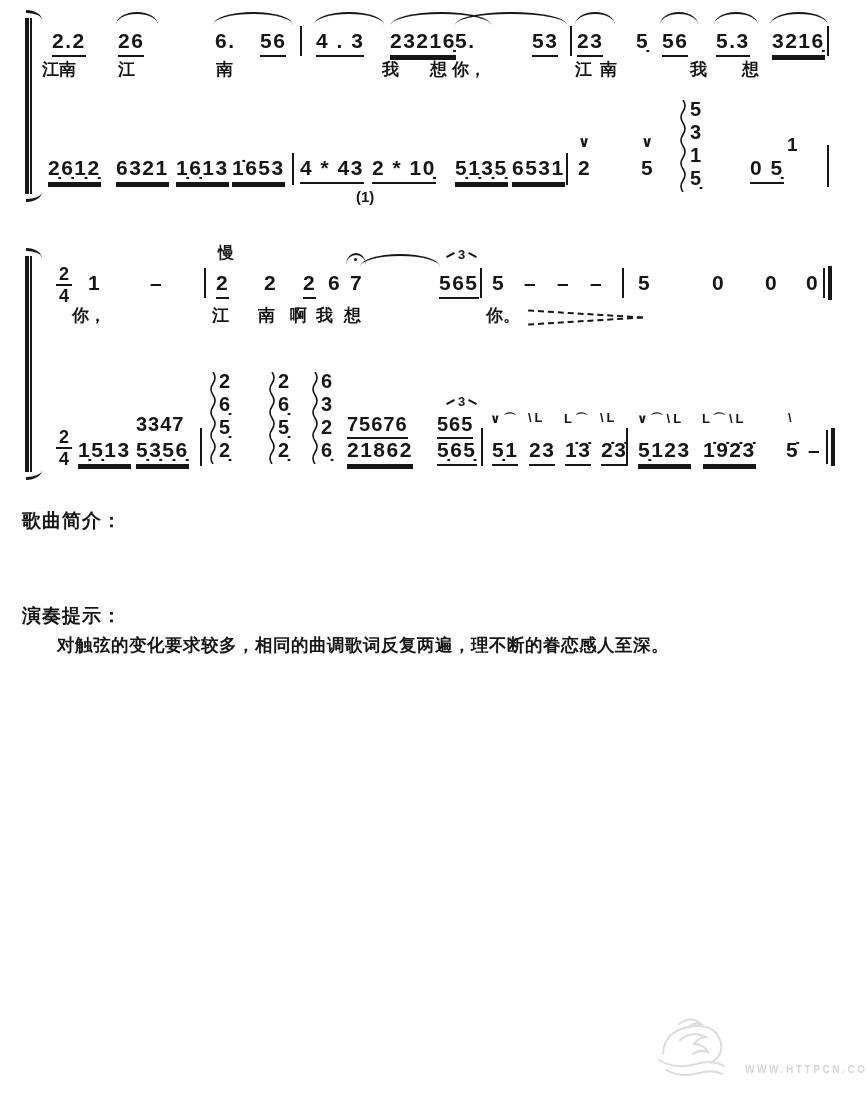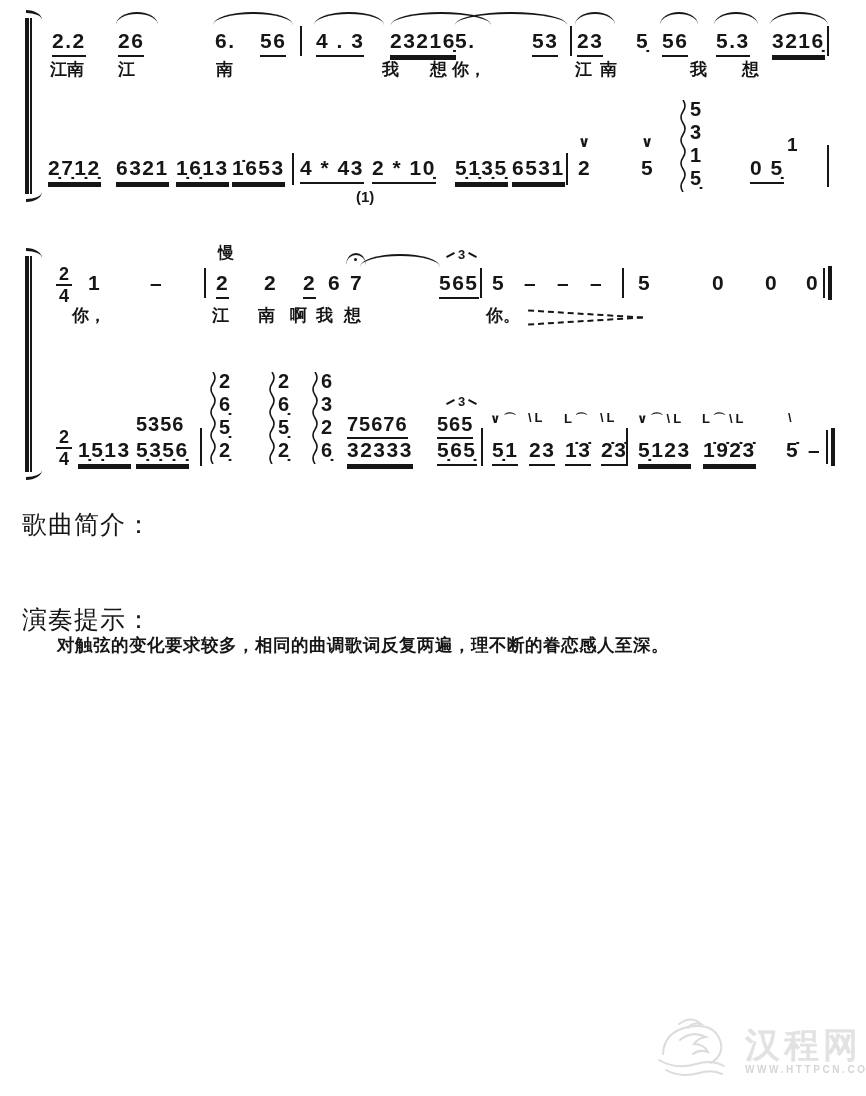--- a/index.html
+++ b/index.html
@@ -40,21 +40,21 @@
   .hairpin{position:absolute;width:115px;height:14px}
   .hairpin i{position:absolute;left:0;right:0;border-top:2px dashed currentColor;display:block}
   .hairpin .h1{top:2px;transform:rotate(3.5deg)}
   .hairpin .h2{top:9px;transform:rotate(-3.5deg)}
   .bracket{position:absolute;width:7px;
            background:linear-gradient(90deg,#161616 0 4px,#fff 4px 5px,#161616 5px 7px)}
   .bracket::before{content:"";position:absolute;left:1px;top:-8px;width:16px;height:10px;
                    border-top:3px solid #161616;border-top-right-radius:16px 10px}
   .bracket::after{content:"";position:absolute;left:1px;bottom:-8px;width:16px;height:10px;
                   border-bottom:3px solid #161616;border-bottom-right-radius:16px 10px}
-  .note-head{position:absolute;font-weight:400;font-size:25px;letter-spacing:1px}
+  .note-head{position:absolute;font-weight:700;font-size:19px;letter-spacing:1px}
   .note-body{position:absolute;font-size:17.5px;line-height:35px;text-indent:2em;
              font-weight:600;letter-spacing:.5px;
              font-family:"Liberation Serif","DejaVu Serif",serif}
   .wm{position:absolute;left:645px;top:1012px;width:218px;height:82px;color:#dedede}
   .wm-logo{position:absolute;left:0;top:0}
   .wm-brand{position:absolute;left:100px;top:10px;font-size:35px;font-weight:700;
             letter-spacing:4px;color:#e2e2e2;white-space:nowrap}
   .wm-url{position:absolute;left:100px;top:52px;font-size:10px;font-weight:700;
           letter-spacing:2.6px;color:#d6d6d6;white-space:nowrap}
 </style>
@@ -85,32 +85,32 @@
   <span class="ng" style="left:455px;top:28px">5.</span>
   <span class="ng u1" style="left:532px;top:28px">53</span>
   <div class="bar" style="left:570px;top:26px;height:30px"></div>
   <span class="ng u1" style="left:577px;top:28px">23</span>
   <span class="ng" style="left:636px;top:28px">5̣</span>
   <span class="ng u1" style="left:662px;top:28px">56</span>
   <span class="ng u1" style="left:716px;top:28px">5.3</span>
   <span class="ng u2" style="left:772px;top:28px">3216̣</span>
   <div class="bar" style="left:827px;top:26px;height:30px"></div>
 
-  <span class="lyr" style="left:50px;top:58px">江南</span>
+  <span class="lyr" style="left:42px;top:58px">江南</span>
   <span class="lyr" style="left:118px;top:58px">江</span>
   <span class="lyr" style="left:216px;top:58px">南</span>
   <span class="lyr" style="left:382px;top:58px">我</span>
   <span class="lyr" style="left:430px;top:58px">想</span>
   <span class="lyr" style="left:452px;top:58px">你，</span>
   <span class="lyr" style="left:575px;top:58px">江</span>
   <span class="lyr" style="left:600px;top:58px">南</span>
   <span class="lyr" style="left:690px;top:58px">我</span>
   <span class="lyr" style="left:742px;top:58px">想</span>
 
-  <span class="ng u2" style="left:48px;top:155px">2̣7̣1̣2̣</span>
+  <span class="ng u2" style="left:48px;top:155px">2̣6̣1̣2̣</span>
   <span class="ng u2" style="left:116px;top:155px">6321</span>
   <span class="ng u2" style="left:176px;top:155px">1̣6̣13</span>
   <span class="ng u2" style="left:232px;top:155px">1̇653</span>
   <div class="bar" style="left:292px;top:153px;height:32px"></div>
   <span class="ng u1" style="left:300px;top:155px">4 * 43</span>
   <span class="ng u1" style="left:372px;top:155px">2 * 10̣</span>
   <span class="poslbl" style="left:356px;top:188px">(1)</span>
   <span class="ng u2" style="left:455px;top:155px">5̣1̣3̣5̣</span>
   <span class="ng u2" style="left:512px;top:155px">6531</span>
   <div class="bar" style="left:566px;top:153px;height:32px"></div>
@@ -177,21 +177,21 @@
   <div class="hairpin" style="left:528px;top:311px">
       <i class="h1"></i>
       <i class="h2"></i>
     </div>
 
   <span class="ts" style="left:56px;top:428px">
     <span class="num">2</span>
     <span class="den">4</span>
   </span>
   <span class="ng u2" style="left:78px;top:437px">1̣5̣13</span>
-  <span class="ng sm" style="left:136px;top:412px">5356</span>
+  <span class="ng sm" style="left:136px;top:412px">3347</span>
   <span class="ng u2" style="left:136px;top:437px">5̣3̣5̣6̣</span>
   <div class="bar" style="left:200px;top:428px;height:38px"></div>
 
   <span class="wavy" style="left:209px;top:372px">
     <svg width="8" height="92" viewBox="0 0 8 92" fill="none" stroke="#161616" stroke-width="1.6">
       <path d="M4 0 q4 5.75 0 11.5 q-4 5.75 0 11.5 q4 5.75 0 11.5 q-4 5.75 0 11.5 q4 5.75 0 11.5 q-4 5.75 0 11.5 q4 5.75 0 11.5 q-4 5.75 0 11.5"></path>
     </svg>
   </span>
   <span class="chordstack" style="left:219px;top:370px">2
 6̣
@@ -210,21 +210,21 @@
     <svg width="8" height="92" viewBox="0 0 8 92" fill="none" stroke="#161616" stroke-width="1.6">
       <path d="M4 0 q4 5.75 0 11.5 q-4 5.75 0 11.5 q4 5.75 0 11.5 q-4 5.75 0 11.5 q4 5.75 0 11.5 q-4 5.75 0 11.5 q4 5.75 0 11.5 q-4 5.75 0 11.5"></path>
     </svg>
   </span>
   <span class="chordstack" style="left:321px;top:370px">6
 3
 2
 6̣</span>
 
   <span class="ng sm u1" style="left:347px;top:412px">75676</span>
-  <span class="ng u2" style="left:347px;top:437px">32333</span>
+  <span class="ng u2" style="left:347px;top:437px">21862</span>
   <span class="tuplet" style="left:446px;top:394px">
     <i class="dl"></i>
       <b>3</b>
       <i class="dr"></i>
   </span>
   <span class="ng sm u1" style="left:437px;top:412px">565</span>
   <span class="ng u1" style="left:437px;top:437px">5̣65̣</span>
   <div class="bar" style="left:481px;top:428px;height:38px"></div>
 
   <span class="mark" style="left:490px;top:410px">∨⌒</span>
@@ -253,17 +253,16 @@
   <div class="wm">
     <span class="wm-logo">
       <svg width="95" height="75" viewBox="0 0 95 75" fill="none" stroke="#dcdcdc" stroke-width="2" stroke-linecap="round">
         <path d="M34 12 q12 -9 22 0 q-9 -2 -13 4"></path>
         <path d="M18 42 q1 -22 25 -27 q25 -5 32 13 q5 14 -9 23"></path>
         <path d="M35 28 q12 -10 26 -3 q-8 1 -12 7 q10 0 14 8 q-9 -3 -15 2"></path>
         <path d="M14 48 q17 10 37 4 q16 -5 28 2"></path>
         <path d="M21 58 q14 8 33 3 q13 -4 23 1"></path>
       </svg>
     </span>
-    <div class="wm-brand">汉程网</div>
     <div class="wm-url">WWW.HTTPCN.COM</div>
   </div>
 
 </div>
 
 </body></html>

